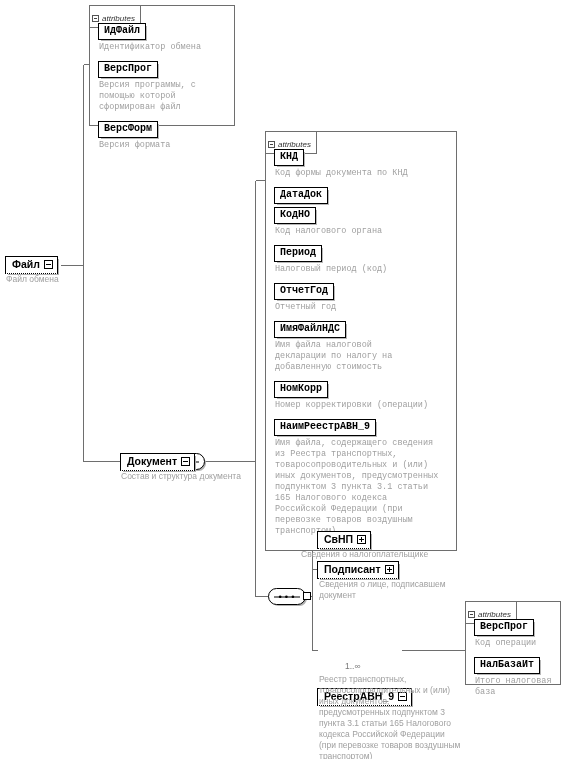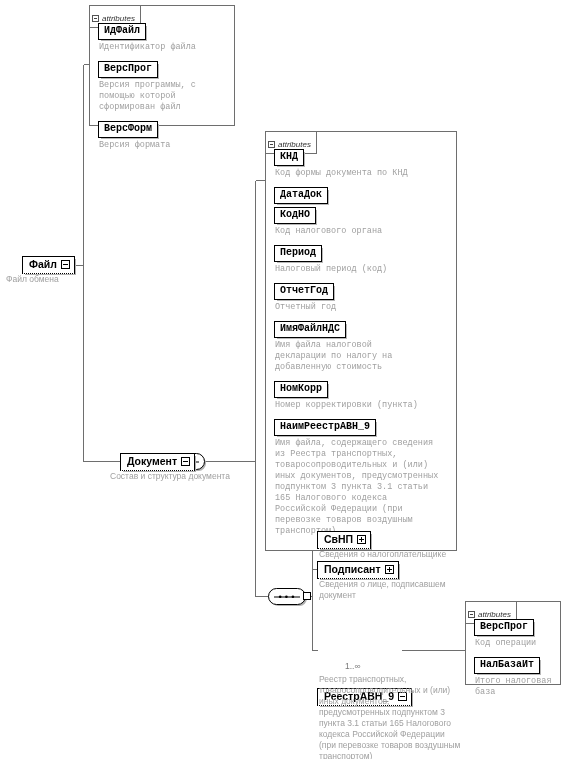--- a/index.html
+++ b/index.html
@@ -245,29 +245,29 @@
     </g>
   </svg>
 
   <div class="attrbox" style="left:89px; top:5px; width:146px; height:121px;">
     <div class="attrbox-tab">
       <span class="minus-box"></span>
       <span>attributes</span>
     </div>
     <div class="attrbox-body">
       <div><span class="chip">ИдФайл</span></div>
-      <div class="desc">Идентификатор файла</div>
+      <div class="desc">Идентификатор обмена</div>
       <div><span class="chip">ВерсПрог</span></div>
       <div class="desc">Версия программы, с помощью которой сформирован файл</div>
       <div><span class="chip">ВерсФорм</span></div>
       <div class="desc">Версия формата</div>
     </div>
   </div>
 
-  <div class="node" style="left:22px; top:256px;">
+  <div class="node" style="left:5px; top:256px;">
     <div class="node-box dashed-under">
       <span>Файл</span>
       <span class="toggle"></span>
     </div>
   </div>
   <div class="node-label-under" style="left:6px; top:274px;">Файл обмена</div>
 
   <div class="attrbox" style="left:265px; top:131px; width:192px; height:420px;">
     <div class="attrbox-tab">
       <span class="minus-box"></span>
@@ -285,51 +285,51 @@
       <div><span class="chip">Период</span></div>
       <div class="desc">Налоговый период (код)</div>
 
       <div><span class="chip">ОтчетГод</span></div>
       <div class="desc">Отчетный год</div>
 
       <div><span class="chip">ИмяФайлНДС</span></div>
       <div class="desc" style="max-width:118px;">Имя файла налоговой декларации по налогу на добавленную стоимость</div>
 
       <div><span class="chip">НомКорр</span></div>
-      <div class="desc">Номер корректировки (пункта)</div>
+      <div class="desc">Номер корректировки (операции)</div>
 
       <div><span class="chip">НаимРеестрАВН_9</span></div>
       <div class="desc" style="max-width:165px;">Имя файла, содержащего сведения из Реестра транспортных, товаросопроводительных и (или) иных документов, предусмотренных подпунктом 3 пункта 3.1 статьи 165 Налогового кодекса Российской Федерации (при перевозке товаров воздушным транспортом)</div>
     </div>
   </div>
 
   <div class="seq" style="left:167px; top:453px;">
     <div class="dots">•••</div>
   </div>
 
   <div class="node" style="left:120px; top:453px;text-align:right;">
     <div class="node-box dashed-under">
       <span>Документ</span>
       <span class="toggle"></span>
     </div>
   </div>
-  <div class="node-label-under" style="left:110px; top:471px;">Состав и структура документа</div>
+  <div class="node-label-under" style="left:121px; top:471px;">Состав и структура документа</div>
 
   <div class="seq" style="left:268px; top:588px;">
     <div class="dots">•••</div>
   </div>
   <div class="seq-stub" style="left:303px; top:592px;"></div>
 
   <div class="node" style="left:317px; top:531px;text-align:center;">
     <div class="node-box dashed-under">
       <span>СвНП</span>
       <span class="toggle plus"></span>
     </div>
   </div>
-  <div class="node-label-under" style="left:319px; top:549px;">Сведения о налогоплательщике</div>
+  <div class="node-label-under" style="left:301px; top:549px;">Сведения о налогоплательщике</div>
 
   <div class="node" style="left:317px; top:561px;">
     <div class="node-box dashed-under">
       <span>Подписант</span>
       <span class="toggle plus"></span>
     </div>
   </div>
   <div class="longtext" style="left:319px; top:579px; width:150px;">Сведения о лице, подписавшем документ</div>
 
   <div class="node" style="left:317px; top:642px;margin-top:46px;">

